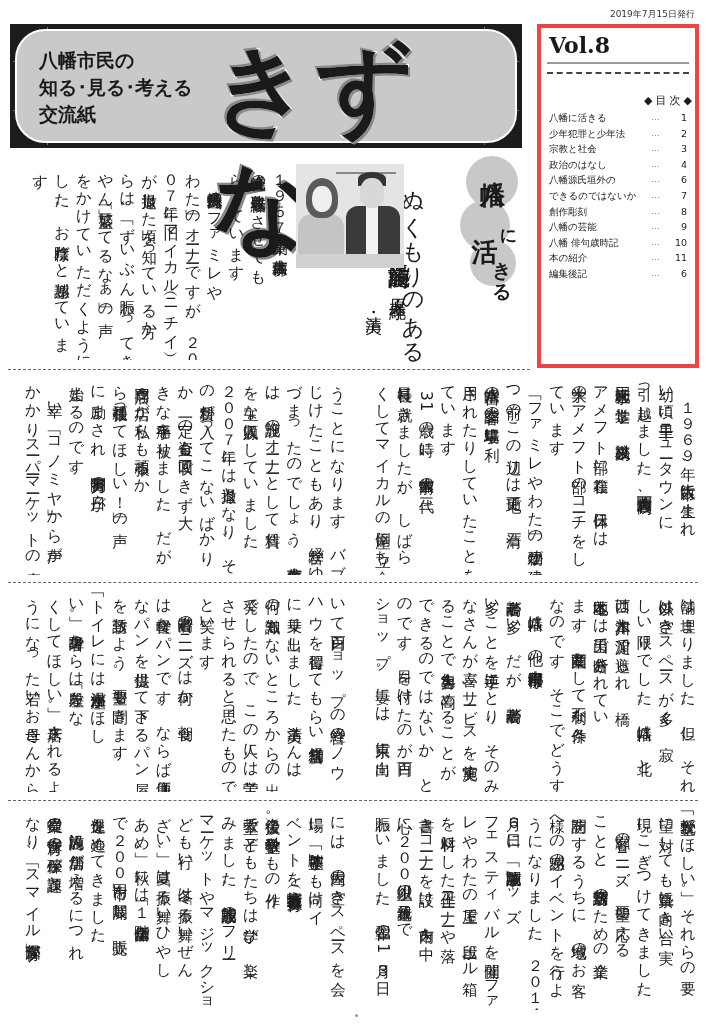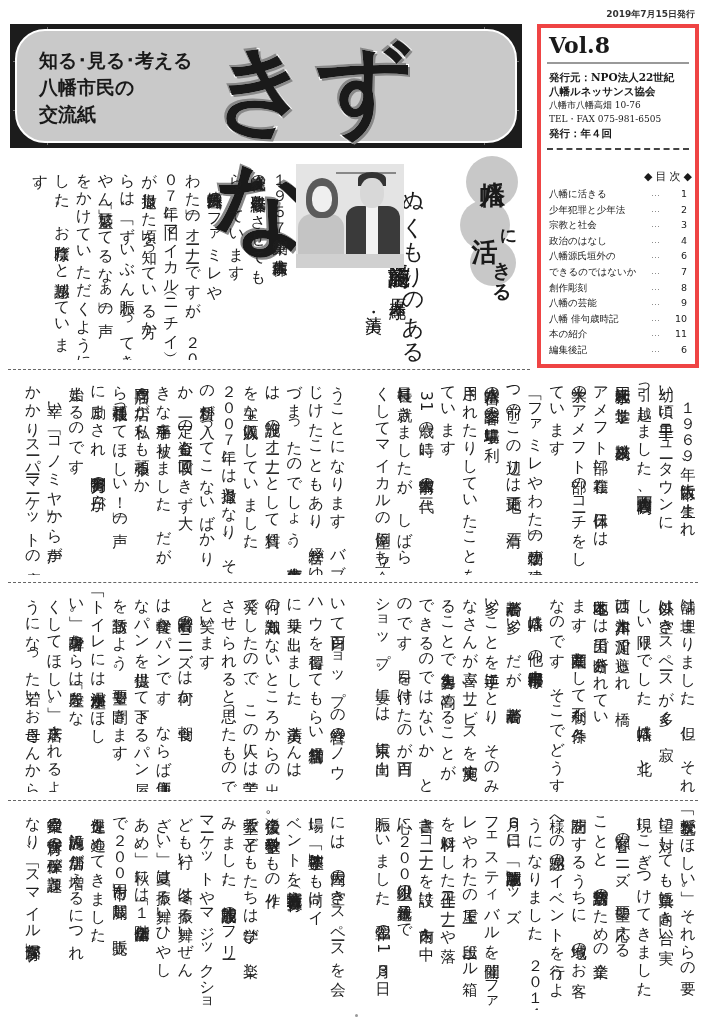--- a/index.html
+++ b/index.html
@@ -2,21 +2,21 @@
 <html><head>
 <meta charset="utf-8">
 <style>
   html, body { margin: 0; padding: 0; }
   body {
     width: 707px; height: 1024px; background: #ffffff; position: relative; overflow: hidden;
     font-family: "DejaVu Serif", "Liberation Serif", serif; color: #222;
   }
   .issue-date {
     position: absolute; right: 12px; top: 8px; font-size: 9px; color: #333;
-    font-family: "DejaVu Sans", sans-serif; letter-spacing: 0; font-weight: bold;
+    font-family: "DejaVu Sans", sans-serif; letter-spacing: 0;
   }
   
   .masthead {
     position: absolute; left: 10px; top: 24px; width: 512px; height: 124px;
     background: #1c1c1c; box-sizing: border-box; padding: 5px;
   }
   .masthead-corner { position: absolute; width: 34px; height: 34px; border: 1px solid #bbb; opacity: 0.55; }
   .masthead-corner.tl { left: 3px; top: 3px; border-radius: 0 0 30px 0; border-top: none; border-left: none; }
   .masthead-corner.tr { right: 3px; top: 3px; border-radius: 0 0 0 30px; border-top: none; border-right: none; }
   .masthead-corner.bl { left: 3px; bottom: 3px; border-radius: 0 30px 0 0; border-bottom: none; border-left: none; }
@@ -103,38 +103,31 @@
 
 <div class="issue-date">2019年7月15日発行</div>
 
 <div class="masthead">
   <div class="masthead-corner tl"></div>
   <div class="masthead-corner tr"></div>
   <div class="masthead-corner bl"></div>
   <div class="masthead-corner br"></div>
   <div class="masthead-inner">
     <div class="tagline">
+      <div>八幡市民の</div>
       <div>知る･見る･考える</div>
-      <div>八幡市民の</div>
       <div>交流紙</div>
     </div>
     <div class="logo">きずな</div>
   </div>
 </div>
 
 <div class="infobox">
   <div class="vol">Vol.8</div>
   <div class="vol-rule"></div>
-  <div class="pub-lines">
-    <div class="b">発行元：NPO法人22世紀</div>
-    <div class="b">八幡ルネッサンス協会</div>
-    <div class="s">八幡市八幡高畑 10-76</div>
-    <div class="s">TEL・FAX 075-981-6505</div>
-    <div class="b">発行：年４回</div>
-  </div>
   <div class="dash-rule"></div>
   <div class="toc-title">◆目次◆</div>
   <ul class="toc-list">
     <li class="toc-item">
         <span class="lbl">八幡に活きる</span>
         <span class="dots">…</span>
         <span class="pg">1</span>
       </li>
     <li class="toc-item">
         <span class="lbl">少年犯罪と少年法</span>

